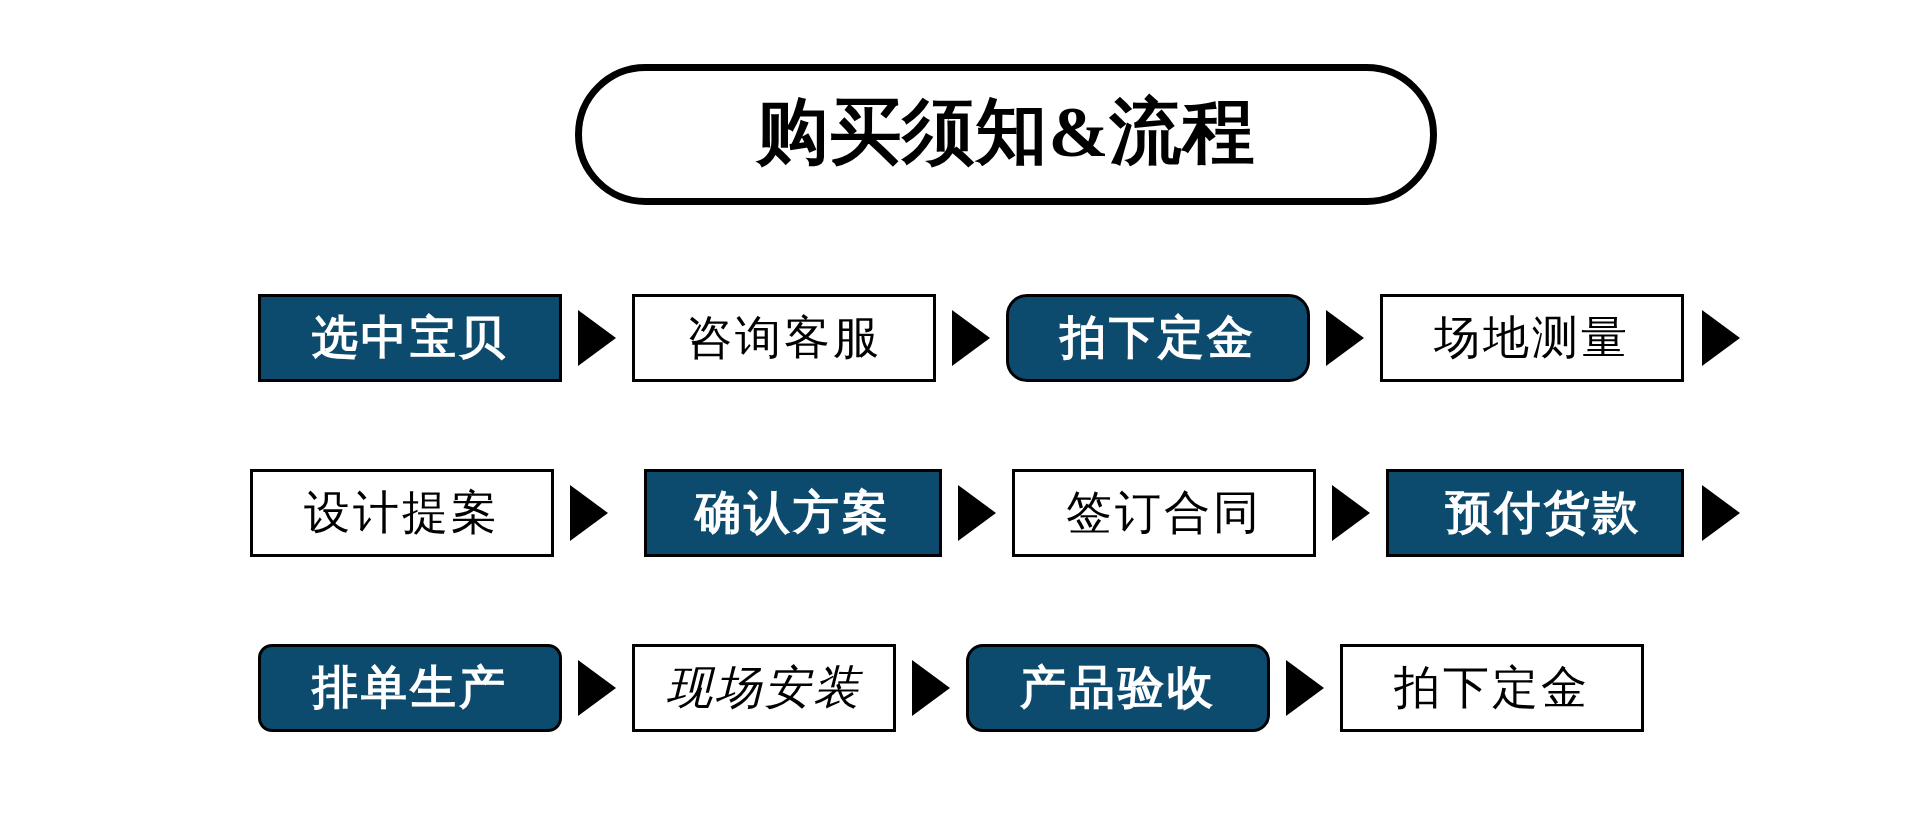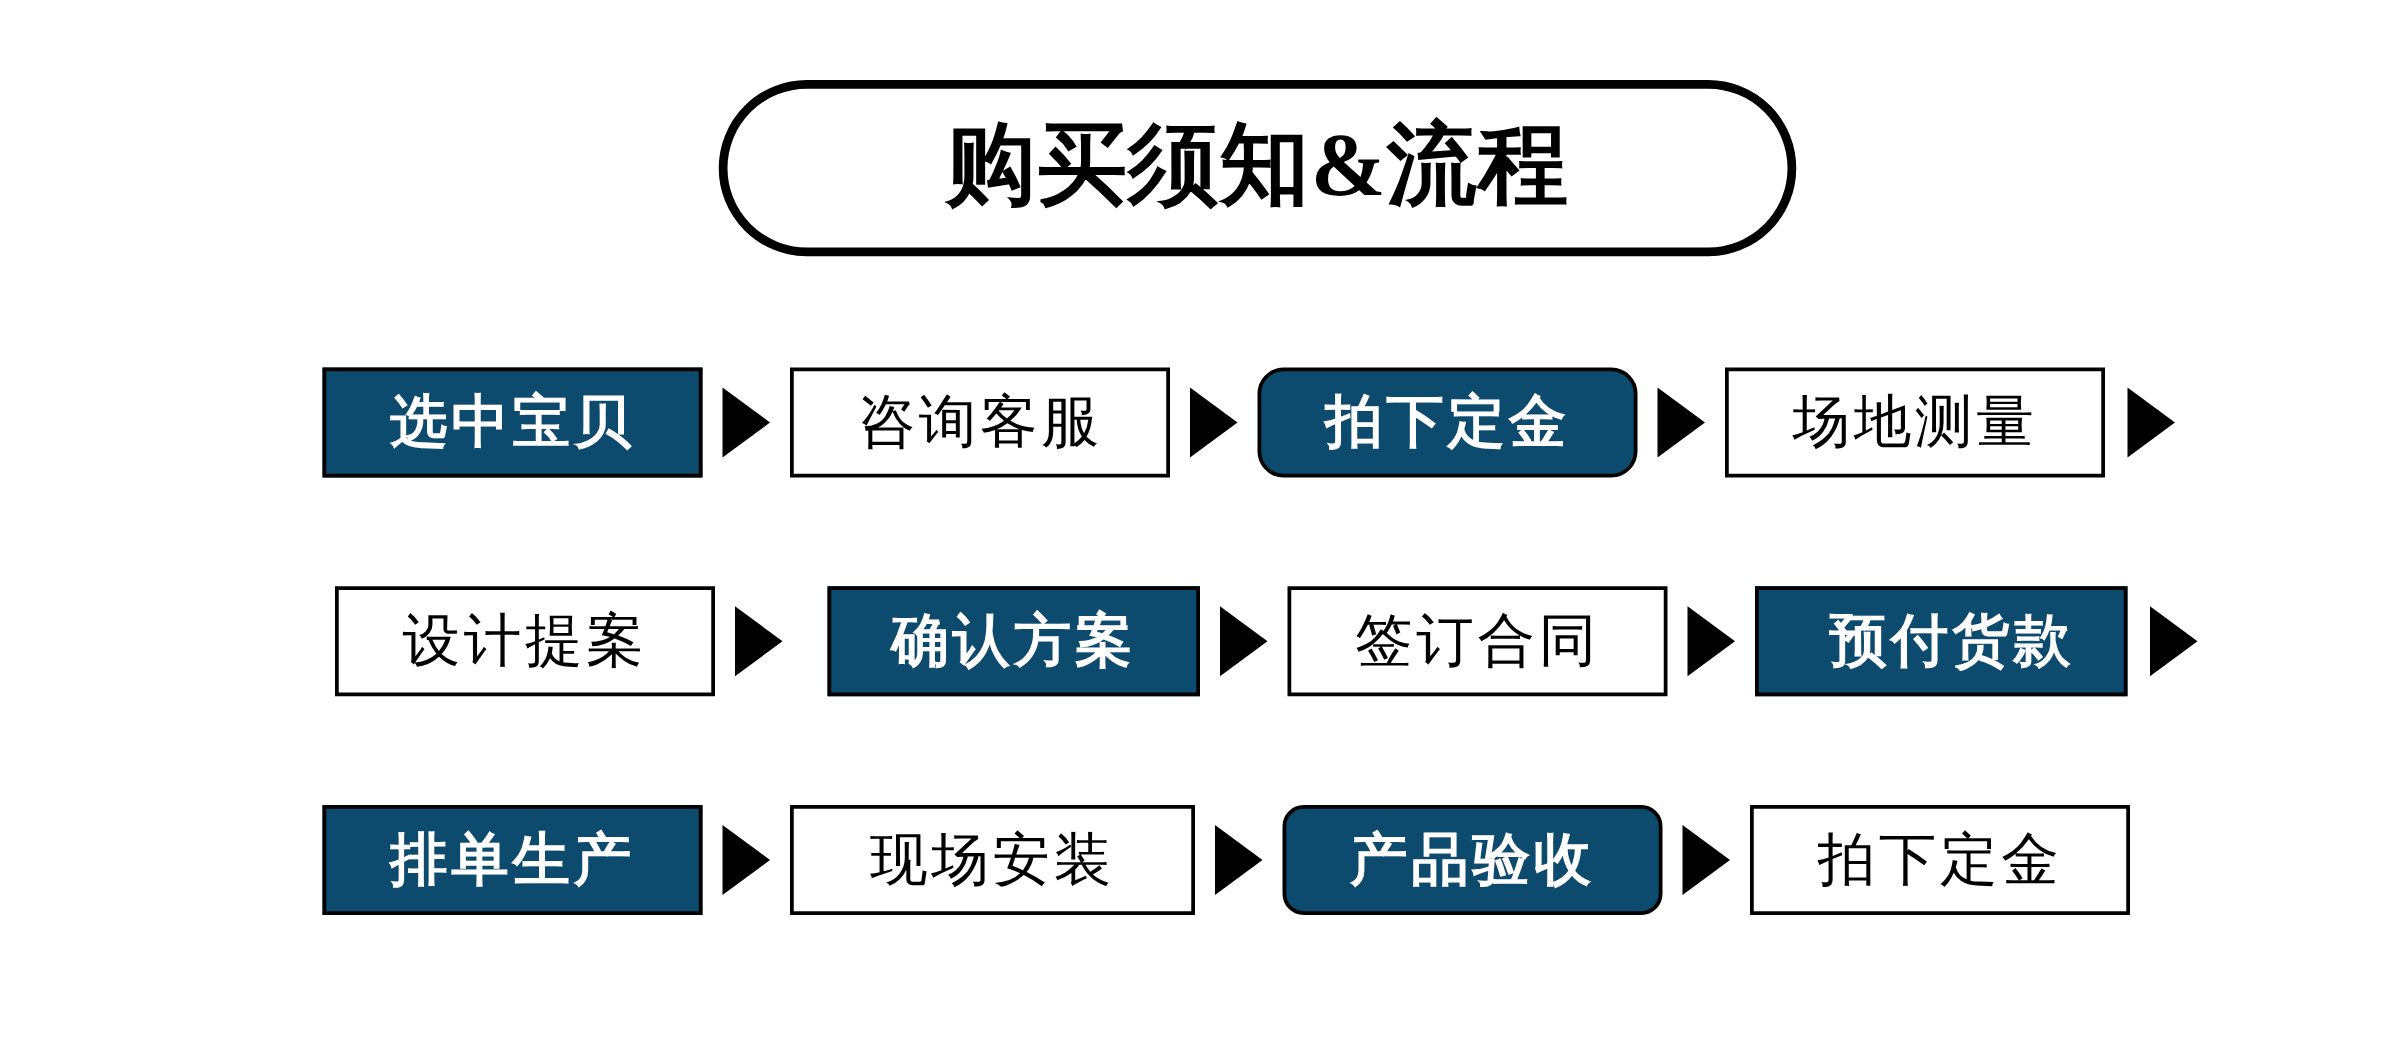--- a/index.html
+++ b/index.html
@@ -57,21 +57,21 @@
     width: 1920px;
     height: 837px;
   }
   .flow-row {
     position: absolute;
     display: flex;
     align-items: center;
     height: 92px;
   }
   .flow-row.row-1 { left: 258px; top: 292px; }
-  .flow-row.row-2 { left: 268px; top: 467px; }
+  .flow-row.row-2 { left: 250px; top: 467px; }
   .flow-row.row-3 { left: 258px; top: 642px; }
 
   .step-box {
     box-sizing: border-box;
     height: 88px;
     display: flex;
     align-items: center;
     justify-content: center;
     font-family: "Liberation Sans", "DejaVu Sans", sans-serif;
     font-size: 46px;
@@ -108,22 +108,22 @@
   .row-1 .b0 { width: 304px; }
   .row-1 .b1 { width: 304px; }
   .row-1 .b2 { width: 304px; border-radius: 21px; }
   .row-1 .b3 { width: 304px; }
 
   .row-2 .b0 { width: 304px; }
   .row-2 .b1 { width: 298px; margin-left: 20px; }
   .row-2 .b2 { width: 304px; }
   .row-2 .b3 { width: 298px; padding-left: 33px; }
 
-  .row-3 .b0 { width: 304px; }
-  .row-3 .b1 { width: 324px; }
+  .row-3 .b0 { width: 304px; border-radius: 14px; }
+  .row-3 .b1 { width: 264px; font-style: italic; }
   .row-3 .b2 { width: 304px; border-radius: 17px; }
   .row-3 .b3 { width: 304px; }
 </style>
 </head>
 <body>
 
 <div id="page">
 
   <div class="title-pill">
     <span class="title-text">购买须知&amp;流程</span>

